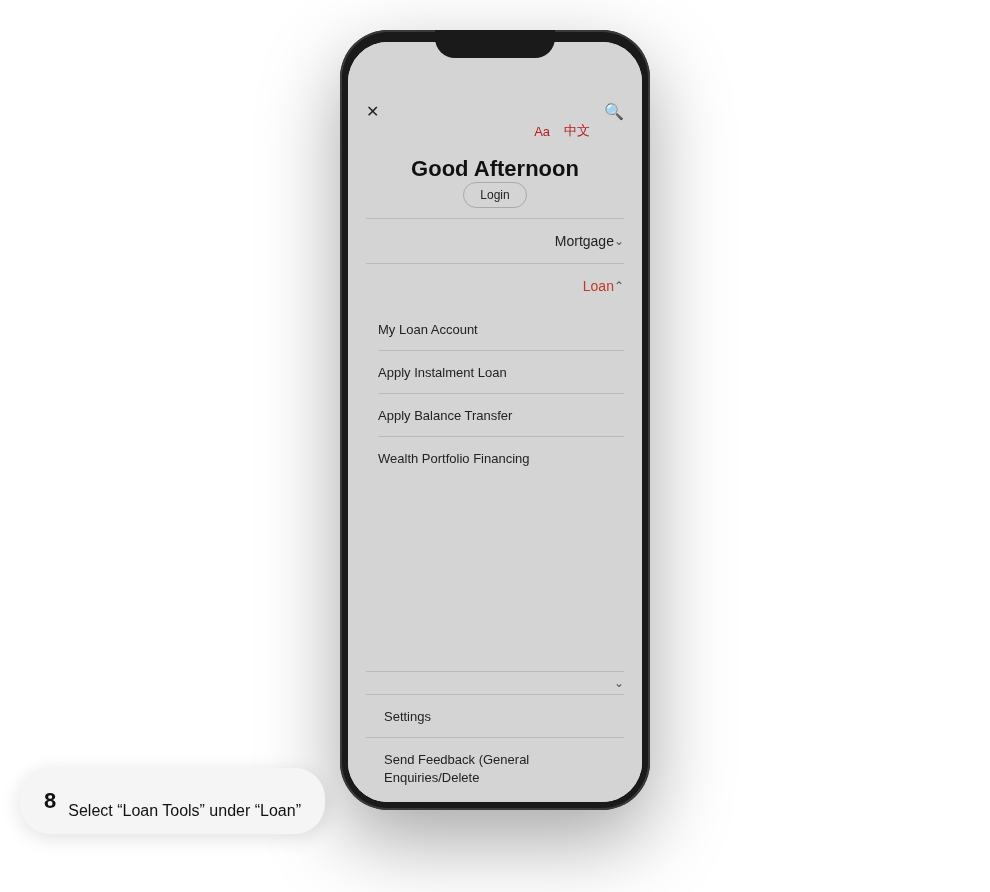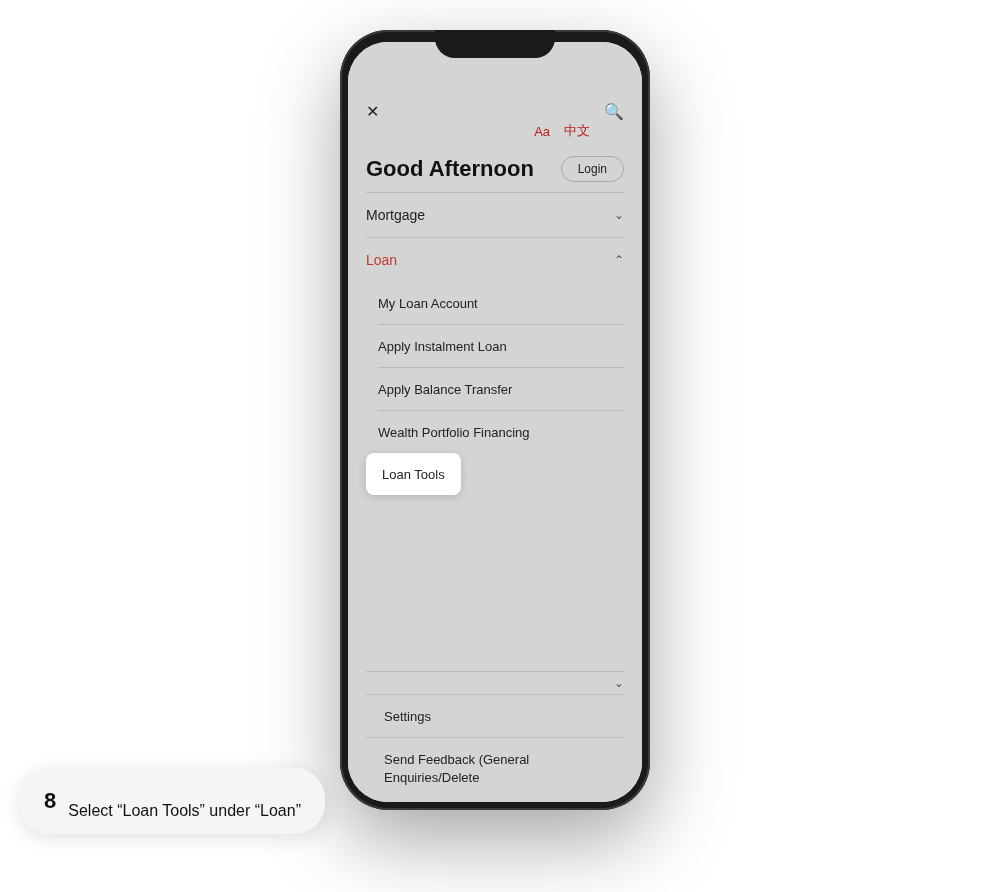--- a/index.html
+++ b/index.html
@@ -98,20 +98,21 @@
       color: #b91c1c;
       margin-top: 40px;
     }
 
     
     .header-row {
       display: flex;
       align-items: center;
       justify-content: space-between;
       padding: 6px 18px 10px 18px;
+      flex-direction: column;
     }
 
     .greeting-text {
       font-size: 22px;
       font-weight: 700;
       color: #111;
     }
 
     .login-button {
       border: 1.5px solid #aaa;
@@ -127,21 +128,21 @@
     .divider {
       height: 1px;
       background: #bbb;
       margin: 0 18px;
     }
 
     
     .menu-item {
       display: flex;
       align-items: center;
-      justify-content: space-between;
+      justify-content: flex-end;
       padding: 14px 18px;
       cursor: pointer;
     }
 
     .menu-item-label {
       font-size: 14px;
       color: #222;
     }
 
     .menu-item-label.active {
@@ -286,25 +287,20 @@
 
         <div class="sub-menu-item">
           <span class="sub-menu-item-label">Apply Balance Transfer</span>
         </div>
         <div class="divider" style="margin-left:30px;"></div>
 
         <div class="sub-menu-item">
           <span class="sub-menu-item-label">Wealth Portfolio Financing</span>
         </div>
 
-        <div class="loan-tools-wrapper">
-          <div class="loan-tools-card">
-            <span class="loan-tools-text">Loan Tools</span>
-          </div>
-        </div>
 
         <div class="screen-bottom-bar">
           <div class="divider" style="margin:0;"></div>
           <div style="display:flex;justify-content:flex-end;padding:4px 0;">
             <span style="font-size:12px;color:#555;">⌄</span>
           </div>
           <div class="divider" style="margin:0;"></div>
           <div class="bottom-menu-item">
             <span class="bottom-menu-label">Settings</span>
           </div>

